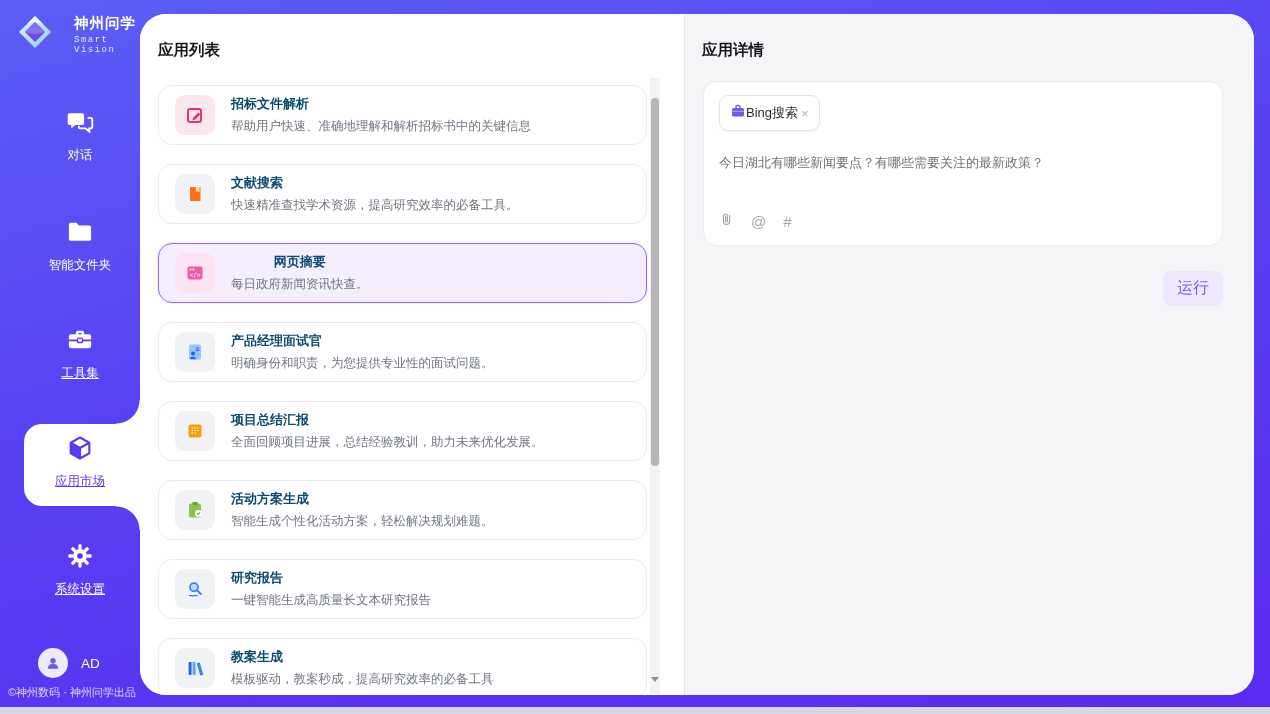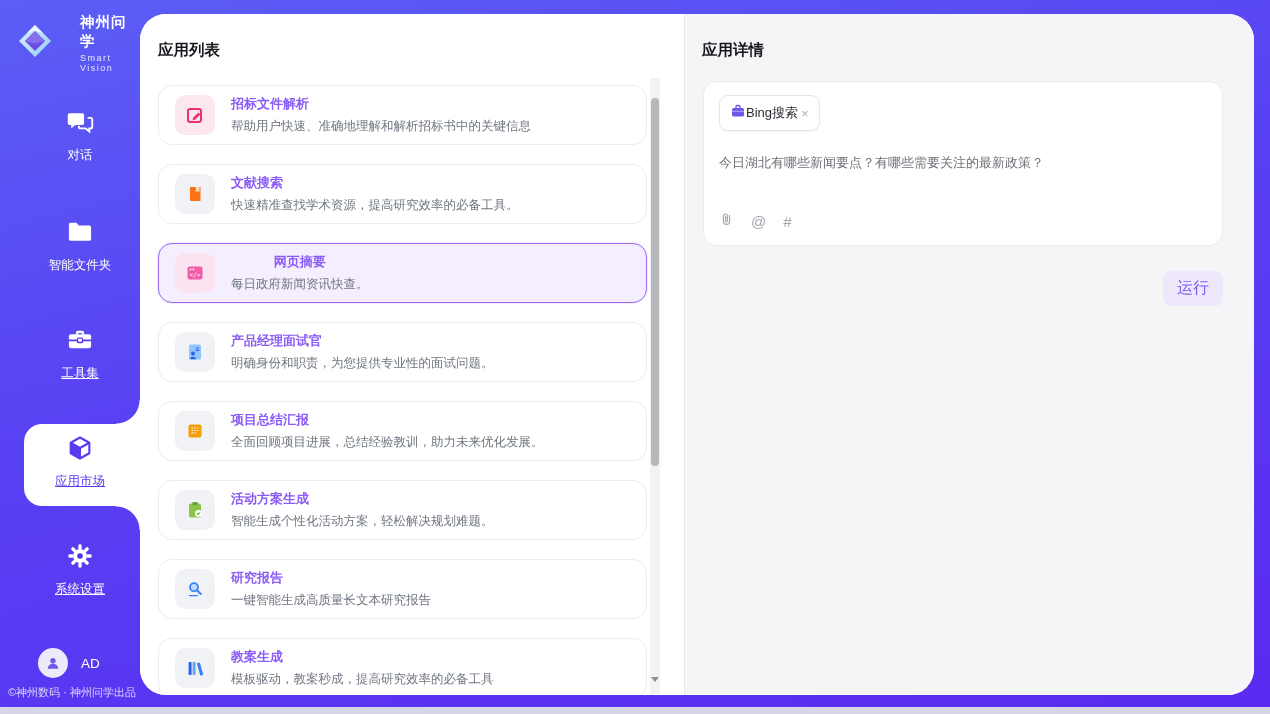--- a/index.html
+++ b/index.html
@@ -6,21 +6,21 @@
   html,body { width:1270px; height:714px; overflow:hidden; }
   body {
     font-family:"Liberation Sans","DejaVu Sans",sans-serif;
     background:linear-gradient(165deg,#5b5ef5 0%,#5840f3 45%,#5a2af0 100%);
     position:relative;
   }
   .bottom-strip { position:absolute; left:0; right:0; bottom:0; height:7px; background:#d6d6e6; }
 
   
   .sidebar { position:absolute; left:0; top:0; width:140px; height:707px; }
-  .logo-row { position:absolute; left:16px; top:13px; display:flex; align-items:center; gap:26px; }
+  .logo-row { position:absolute; left:16px; top:13px; display:flex; align-items:center; gap:20px;font-family:Liberation Mono, monospace; }
   .logo-text .t1 { color:#fff; font-size:14.5px; font-weight:700; letter-spacing:1px; }
   .logo-text .t2 { color:#e7e9ff; font-size:9px; letter-spacing:1.5px; margin-top:2px; }
 
   .nav-item { position:absolute; left:0; width:160px; display:flex; flex-direction:column; align-items:center; cursor:pointer; }
   .nav-item .nav-label { margin-top:7px; font-size:12.5px; color:#fff; }
   .nav-item .nav-label.u { text-decoration:underline; }
   .nav-item.active .nav-label { color:#5b3bf0; }
 
   .bump { position:absolute; left:24px; top:424px; width:116px; height:82px; background:#fff; border-radius:18px 0 0 18px; }
   .bump-corner { position:absolute; left:116px; width:24px; height:24px; }
@@ -38,21 +38,21 @@
   
   .list-panel { width:544px; position:relative; background:#fff; flex:none; }
   .panel-title { position:absolute; left:18px; top:26px; font-size:15.5px; font-weight:700; color:#17181d; }
   .cards { position:absolute; left:18px; top:71px; width:489px; }
   .card { height:60px; margin-bottom:19px; border:1px solid #ececf0; border-radius:14px; background:#fff; display:flex; align-items:center; cursor:pointer; }
   .card.selected { background:#f5eefe; border:1.5px solid #9b6bf2; box-shadow:0 0 0 1px rgba(155,107,242,.12);text-align:center; }
   .icon-box { width:40px; height:40px; border-radius:10px; margin-left:16px; background:#f1f2f5; display:flex; align-items:center; justify-content:center; flex:none; }
   .icon-box.pink { background:#fce7f0; }
   .icon-box.rose { background:#fbe3f2; }
   .card-text { margin-left:16px; min-width:0; }
-  .card-title { font-size:13px; font-weight:700; color:#8b5cf6; }
+  .card-title { font-size:13px; font-weight:700; color:#0c4a6e; }
   .card-desc { font-size:12.5px; color:#6f7680; margin-top:5px; white-space:nowrap; }
 
   
   .scrollbar { position:absolute; left:510px; top:64px; width:10px; height:616px; background:#f3f3f5; }
   .sb-thumb { position:absolute; left:1px; top:20px; width:8px; height:368px; background:#b7b7bb; border-radius:4px; }
   .sb-arrow { position:absolute; left:1px; width:8px; height:8px; }
   .sb-arrow.up { top:4px; }
   .sb-arrow.down { bottom:4px; }
   .tri-up { width:0; height:0; border-left:4px solid transparent; border-right:4px solid transparent; border-bottom:5px solid #8f9096; margin:1px auto; }
   .tri-down { width:0; height:0; border-left:4px solid transparent; border-right:4px solid transparent; border-top:5px solid #8f9096; margin:1px auto; }

